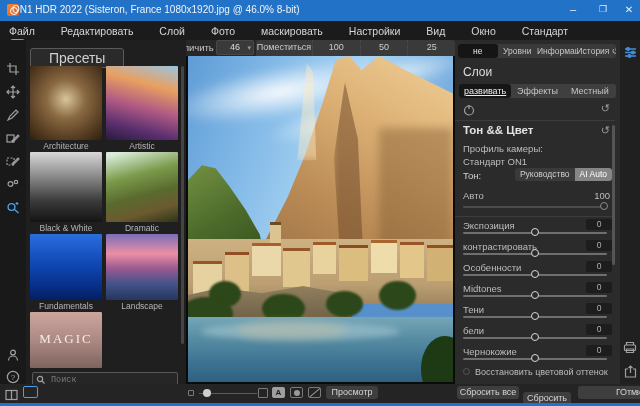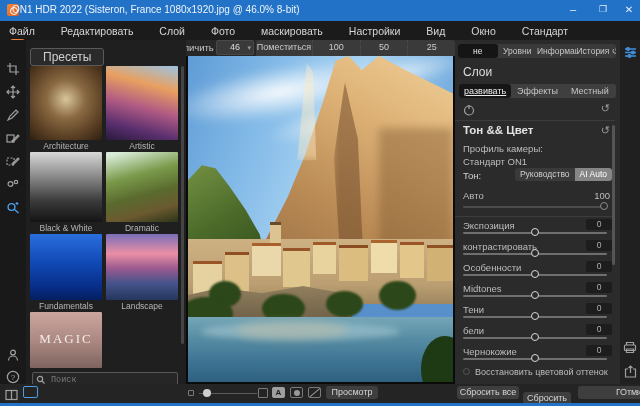--- a/index.html
+++ b/index.html
@@ -31,22 +31,22 @@
   .zoomgroup{position:absolute;left:256px;top:0px;width:199px;height:22px;background:#3a3a3a;border-radius:3px;
              display:flex;font-size:9px;color:#cbcbcb;}
   .zoomgroup .zg{flex:1;text-align:center;line-height:14px;border-left:1px dotted #4e4e4e;}
   .zoomgroup .zg:first-child{border-left:none;flex:1.2;}
   
   .leftstrip{left:0;top:40px;width:26px;height:344px;background:#191919;}
   .tool{position:absolute;left:6px;width:14px;height:14px;}
   .tool svg{display:block;}
   
   .presets{left:26px;top:40px;width:160px;height:344px;background:#1f1f1f;}
-  .preset-tab{position:absolute;left:4px;top:8px;padding:1px 12px;border:1px solid #5a5a5a;border-radius:3px;
-              font-size:12px;color:#d0d0d0;background:#2a2a2a;}
+  .preset-tab{position:absolute;left:4px;top:8px;padding:1px 18px;border:1px solid #5a5a5a;border-radius:3px;
+              font-size:14px;color:#d0d0d0;background:#2a2a2a;}
   .pcard-img{position:absolute;width:72px;border-radius:1px;overflow:hidden;}
   .pcap{position:absolute;width:72px;text-align:center;font-size:8.5px;color:#b5b5b5;}
   .th-architecture{background:radial-gradient(circle at 50% 45%,#d8c49a 0%,#8a6a42 35%,#5a3f24 70%,#2e1f10 100%);}
   .th-artistic{background:linear-gradient(195deg,#9cc4e2 0%,#e8a060 28%,#b05a84 55%,#5a2f6e 80%,#2a1a3e 100%);}
   .th-bw{background:linear-gradient(180deg,#d8d8d8 0%,#8a8a8a 35%,#3a3a3a 70%,#141414 100%);}
   .th-dramatic{background:linear-gradient(165deg,#d9ecd9 5%,#7a9a4a 35%,#5a6a2e 60%,#6b5a30 80%,#2c3418 100%);}
   .th-fundamentals{background:linear-gradient(180deg,#2a6ede 0%,#1048b4 45%,#082e88 80%,#041f60 100%);}
   .th-landscape{background:linear-gradient(180deg,#7a6fb8 0%,#ea8fa4 30%,#9a5a90 52%,#44538a 75%,#26365e 100%);}
   .th-magic{background:linear-gradient(180deg,#cba69f 0%,#a98680 55%,#7e645f 100%);}
   .magictext{position:absolute;left:0;top:34%;width:100%;text-align:center;color:#f4ece6;

